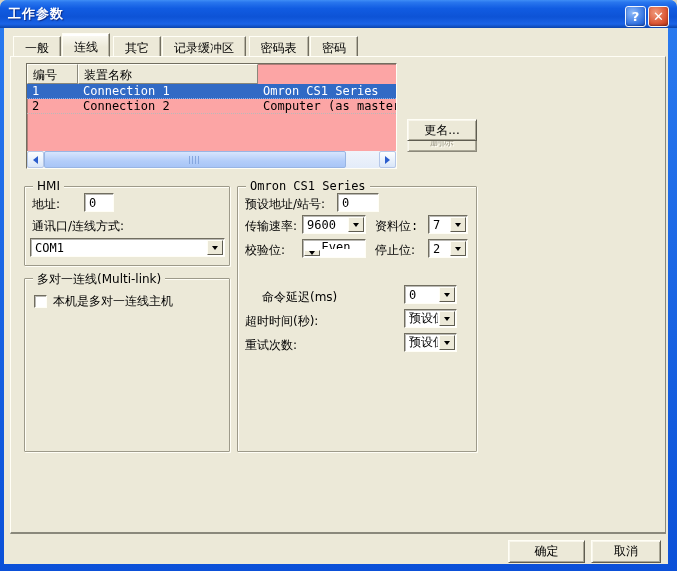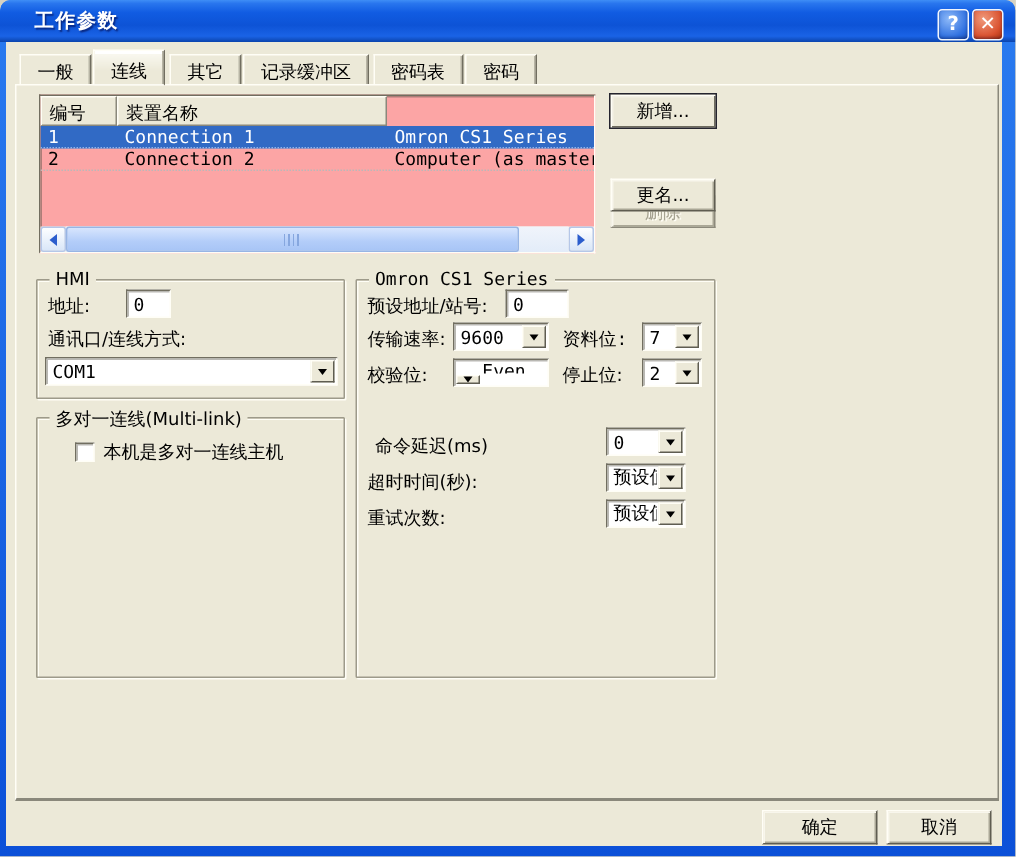--- a/index.html
+++ b/index.html
@@ -12,21 +12,21 @@
     border-radius:7px 7px 0 0;
     overflow:hidden;
   }
   .titlebar{
     position:absolute;left:0;top:0;width:677px;height:28px;
     background:linear-gradient(180deg,#3f8ef6 0%,#2976ee 8%,#115ce2 30%,#0d53d6 60%,#1a63e6 86%,#0b44ad 100%);
     border-radius:7px 7px 0 0;
     display:flex;align-items:center;
   }
   .title-text{
-    color:#fff;font-weight:bold;font-size:13px;margin-left:23px;
+    color:#fff;font-weight:bold;font-size:13px;margin-left:8px;
     text-shadow:1px 1px 1px rgba(0,0,60,.55);letter-spacing:1px;
   }
   .tb-btn{
     position:absolute;top:6px;width:21px;height:21px;border-radius:3px;
     border:1px solid #f2f6fd;color:#fff;font-weight:bold;font-size:13px;
     display:flex;align-items:center;justify-content:center;cursor:default;
     box-shadow:inset 0 -1px 2px rgba(0,0,40,.35);
   }
   .tb-help{left:625px;background:radial-gradient(circle at 35% 30%,#8db9f8,#2e6fe0 70%,#1d50b4);}
   .tb-close{left:648px;background:radial-gradient(circle at 35% 30%,#f09a7c,#d9512f 65%,#a62f10);}
@@ -125,21 +125,21 @@
     background:#ece9d8;border:1px solid;border-color:#fffef6 #5f5d51 #5f5d51 #fffef6;
     display:flex;align-items:center;justify-content:center;
   }
   .arrow-down{width:0;height:0;border-style:solid;border-width:4px 3.5px 0 3.5px;border-color:#000 transparent transparent transparent;}
   
   .checkbox{
     width:13px;height:13px;background:#fff;border:1px solid;
     border-color:#716e60 #fffef6 #fffef6 #716e60;
     box-shadow:inset 1px 1px 0 rgba(80,78,66,.4);flex:none;cursor:default;
   }
-  .check-row{display:flex;align-items:center;gap:6px;margin-left:16px;}
+  .check-row{display:flex;align-items:center;gap:6px;}
 </style>
 </head>
 <body>
 
 <div class="dialog">
 
   <div class="titlebar">
     <span class="title-text">工作参数</span>
   </div>
   <div class="tb-btn tb-help">?</div>
@@ -185,21 +185,20 @@
         <div class="sb-track">
           <div class="sb-thumb">
               <span class="grip"></span>
             </div>
         </div>
         <div class="sb-btn">
             <span class="sb-arrow-right"></span>
           </div>
       </div>
 
-      <button class="abs btn default" style="left:406px;top:62px;width:72px;height:24px;">新增...</button>
       <button class="abs btn disabled" style="left:407px;top:90px;width:70px;height:22px;">删除</button>
       <button class="abs btn" style="left:407px;top:119px;width:70px;height:22px;">更名...</button>
 
       <div class="abs group" style="left:24px;top:186px;width:206px;height:80px;">
         <span class="group-title">HMI</span>
       </div>
       <span class="abs label" style="left:32px;top:196px;">地址:</span>
       <input class="abs tinput" style="left: 84px; top: 193px; width: 30px; height: 19px;" value="0">
       <span class="abs label" style="left:32px;top:218px;">通讯口/连线方式:</span>
       <div class="abs combo" style="left:30px;top:238px;width:195px;height:19px;">
@@ -246,21 +245,21 @@
           </span>
       </div>
       <span class="abs label" style="left:375px;top:242px;">停止位:</span>
       <div class="abs combo" style="left:428px;top:239px;width:40px;height:19px;">
         <span class="combo-text">2</span>
         <span class="combo-btn">
             <span class="arrow-down"></span>
           </span>
       </div>
 
-      <span class="abs label" style="left:250px;top:289px;">命令延迟(ms)</span>
+      <span class="abs label" style="left:262px;top:289px;">命令延迟(ms)</span>
       <div class="abs combo" style="left:404px;top:285px;width:53px;height:19px;">
         <span class="combo-text">0</span>
         <span class="combo-btn">
             <span class="arrow-down"></span>
           </span>
       </div>
 
       <span class="abs label" style="left:245px;top:313px;">超时时间(秒):</span>
       <div class="abs combo" style="left:404px;top:309px;width:53px;height:19px;">
         <span class="combo-text cjk">预设值</span>

